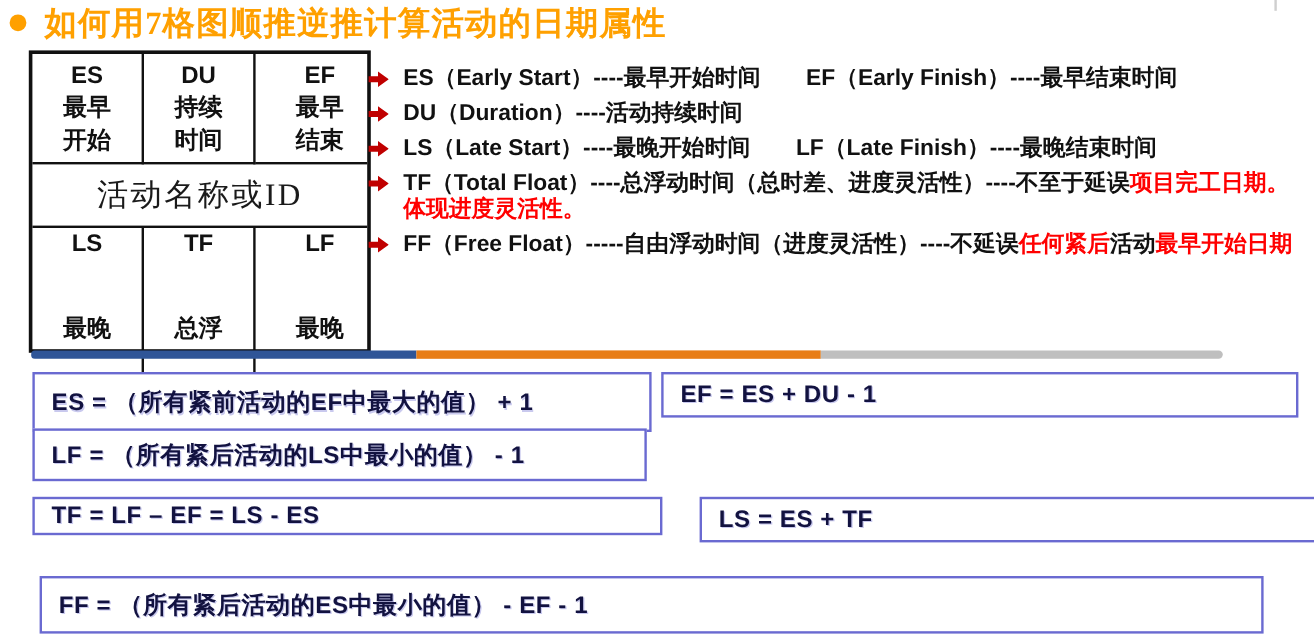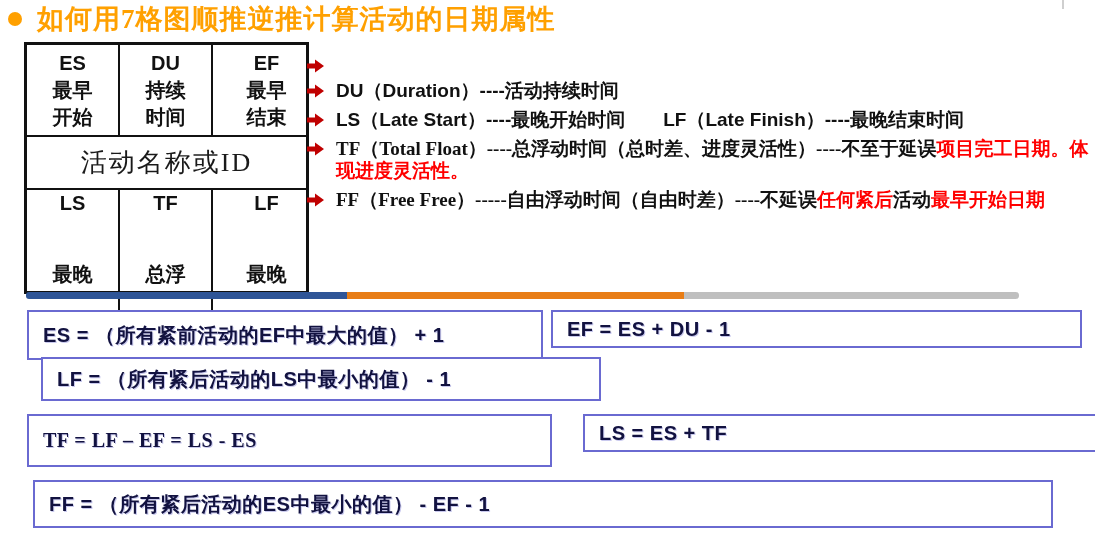--- a/index.html
+++ b/index.html
@@ -30,43 +30,43 @@
   .g-cell.bottom-row{border-bottom:none;gap:44px;}
   .g-mid{
     grid-column:1 / 4;border-bottom:2px solid #111;
     display:flex;align-items:center;justify-content:center;
     font-family:"Liberation Serif","DejaVu Serif",serif;
     font-size:26px;font-weight:normal;color:#1a1a1a;letter-spacing:2px;
   }
   
   .legend{position:absolute;left:307px;top:55px;width:782px;}
   .legend-item{display:flex;align-items:flex-start;margin-bottom:7px;}
-  .legend-item.spaced{margin-top:2px;font-family:Liberation Serif, serif;}
+  .legend-item.spaced{margin-top:2px;}
   .arrow-icon{flex-shrink:0;margin:4px 12px 0 0;}
   .legend-text{font-size:19px;font-weight:bold;color:#111;line-height:22px;}
   .c-red{color:#FF0000;}
   .seg-gap{display:inline-block;width:38px;}
   
   .divider{position:absolute;left:26px;top:292px;height:7px;display:flex;}
   .div-blue{width:321px;background:#2F5597;border-radius:3px 0 0 3px;}
   .div-orange{width:337px;background:#E87D16;}
   .div-gray{width:335px;background:#BFBFBF;border-radius:0 4px 4px 0;}
   
   .f-box{
     position:absolute;box-sizing:border-box;border:2px solid #6A6AD1;background:#fff;
     display:flex;align-items:center;padding-left:14px;
   }
   .f-text{
     font-size:20px;font-weight:bold;color:#121240;letter-spacing:.5px;
     text-shadow:1px 1px 0 #c9c9ee;white-space:nowrap;
   }
   .f-es{left:27px;top:310px;width:516px;height:50px;}
   .f-ef{left:551px;top:310px;width:531px;height:38px;text-align:center;}
-  .f-lf{left:41px;top:357px;width:560px;height:44px;}
-  .f-tf{left:27px;top:414px;width:525px;height:53px;font-family:Liberation Serif, serif;}
+  .f-lf{left:27px;top:357px;width:512px;height:44px;}
+  .f-tf{left:27px;top:414px;width:525px;height:32px;}
   .f-ls{left:567px;top:414px;width:522px;height:38px;margin-left:16px;}
   .f-ff{left:33px;top:480px;width:1020px;height:48px;}
 </style>
 </head>
 <body>
 
 <div class="slide">
 
   <div class="title-row">
     <span class="title-dot"></span>
@@ -109,20 +109,23 @@
       <span>结束</span>
     </div>
   </div>
 
   <div class="legend">
 
     <div class="legend-item">
       <svg class="arrow-icon" width="17" height="14" viewBox="0 0 17 14">
           <polygon points="0,4.5 8,4.5 8,0.5 17,7 8,13.5 8,9.5 0,9.5" fill="#C00000"></polygon>
         </svg>
+      <span class="legend-text">
+        <span>ES（Early Start）----最早开始时间</span><span class="seg-gap"></span><span>EF（Early Finish）----最早结束时间</span>
+      </span>
     </div>
 
     <div class="legend-item">
       <svg class="arrow-icon" width="17" height="14" viewBox="0 0 17 14">
           <polygon points="0,4.5 8,4.5 8,0.5 17,7 8,13.5 8,9.5 0,9.5" fill="#C00000"></polygon>
         </svg>
       <span class="legend-text">
         <span>DU（Duration）----活动持续时间</span>
       </span>
     </div>
@@ -143,21 +146,21 @@
       <span class="legend-text">
         <span>TF（Total Float）----总浮动时间（总时差、进度灵活性）----不至于延误</span><span class="c-red">项目完工日期。体现进度灵活性。</span>
       </span>
     </div>
 
     <div class="legend-item spaced">
       <svg class="arrow-icon" width="17" height="14" viewBox="0 0 17 14">
           <polygon points="0,4.5 8,4.5 8,0.5 17,7 8,13.5 8,9.5 0,9.5" fill="#C00000"></polygon>
         </svg>
       <span class="legend-text">
-        <span>FF（Free Free）-----自由浮动时间（自由时差）----不延误</span><span class="c-red">任何紧后</span><span>活动</span><span class="c-red">最早开始日期</span>
+        <span>FF（Free Float）-----自由浮动时间（进度灵活性）----不延误</span><span class="c-red">任何紧后</span><span>活动</span><span class="c-red">最早开始日期</span>
       </span>
     </div>
 
   </div>
 
   <div class="divider">
     <div class="div-blue"></div>
     <div class="div-orange"></div>
     <div class="div-gray"></div>
   </div>

